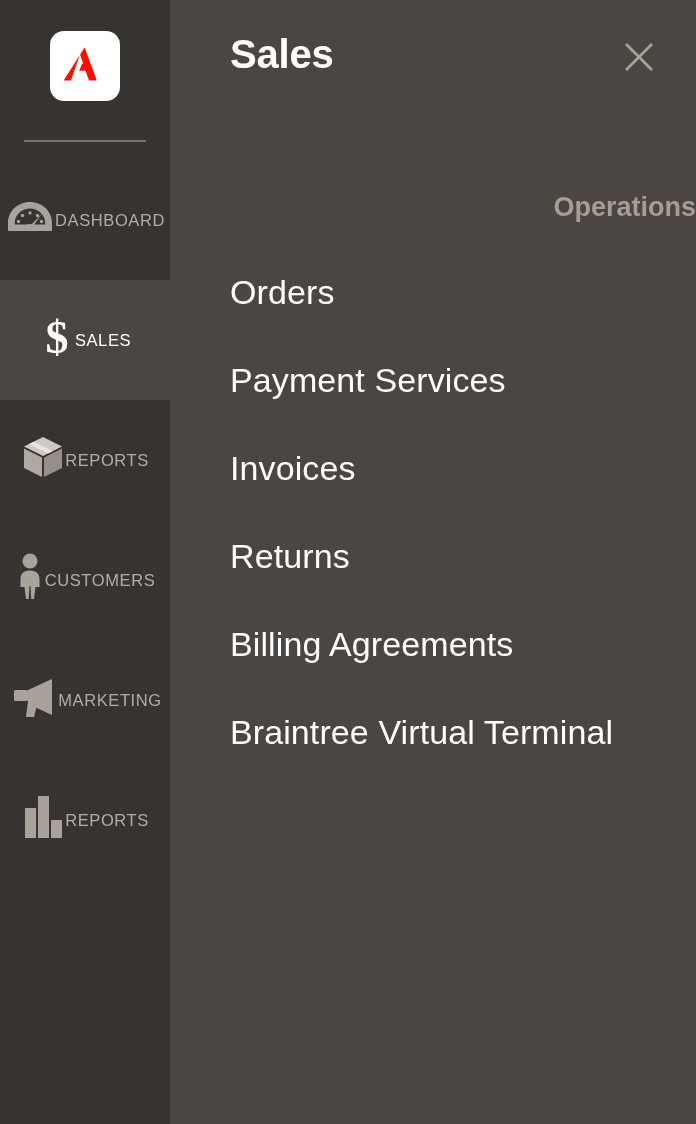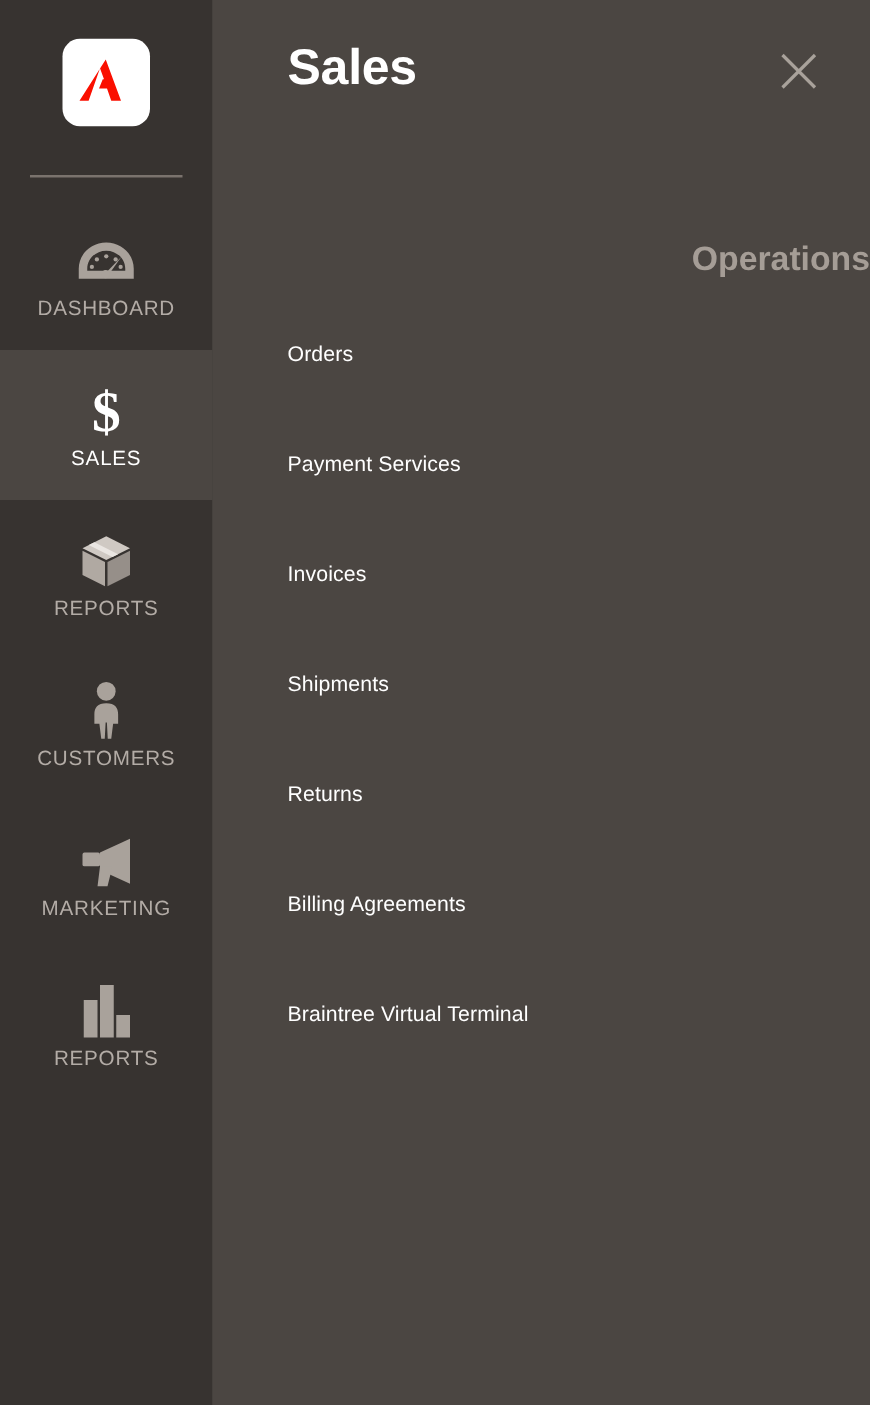--- a/index.html
+++ b/index.html
@@ -52,21 +52,21 @@
     margin:8px auto 0 auto;
   }
 
   .rail-list { margin-top:18px; }
 
   .rail-item {
     position:relative;
     width:170px;
     height:120px;
     display:flex;
-    flex-direction:column;
+    flex-direction:row;
     align-items:center;
     justify-content:center;
     cursor:pointer;
     user-select:none;
   }
   .rail-item.active {
     background:#4b4642;
   }
   .rail-icon {
     height:48px;
@@ -137,21 +137,21 @@
     list-style:none;
   }
   .menu-item {
     height:88px;
     display:flex;
     align-items:flex-start;
     padding-left:60px;
     cursor:pointer;
   }
   .menu-link {
-    font-size:17px;
+    font-size:34px;
     color:#ffffff;
     line-height:1;
     letter-spacing:0.1px;
   }
 </style>
 </head>
 <body>
 
 <div id="root">
 
@@ -265,23 +265,20 @@
         <li class="menu-item">
           <span class="menu-link">Orders</span>
         </li>
         <li class="menu-item">
           <span class="menu-link">Payment Services</span>
         </li>
         <li class="menu-item">
           <span class="menu-link">Invoices</span>
         </li>
         <li class="menu-item">
-          <span class="menu-link">Shipments</span>
-        </li>
-        <li class="menu-item">
           <span class="menu-link">Returns</span>
         </li>
         <li class="menu-item">
           <span class="menu-link">Billing Agreements</span>
         </li>
         <li class="menu-item">
           <span class="menu-link">Braintree Virtual Terminal</span>
         </li>
       </ul>
     </div>

